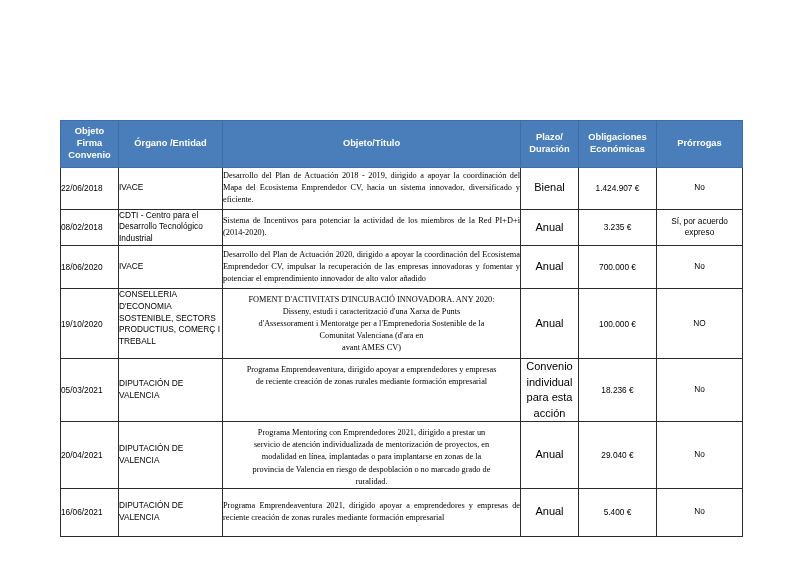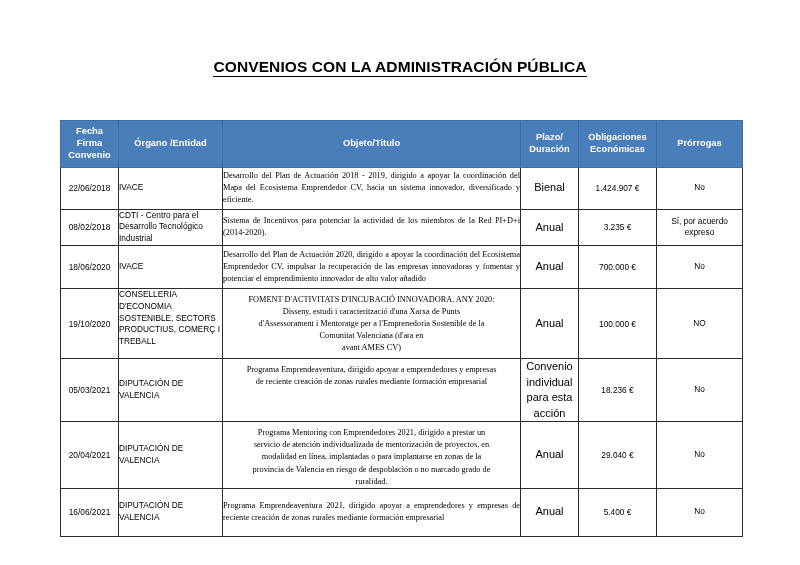--- a/index.html
+++ b/index.html
@@ -68,21 +68,21 @@
 
   
   .c-fecha      { width: 58px; }
   .c-organo     { width: 104px; }
   .c-objeto     { width: 298px; }
   .c-plazo      { width: 58px; }
   .c-oblig      { width: 78px; }
   .c-prorroga   { width: 86px; }
 
   td.cell-fecha {
-    text-align: center;
+    text-align: left;
     font-size: 8.3px;
     padding: 3px 2px;
   }
   td.cell-organo {
     text-align: left;
     font-size: 8.3px;
     padding: 4px 5px;
     line-height: 1.42;
     margin-left: 34px;
   }
@@ -131,37 +131,34 @@
   .r6 { height: 52px; }
   .r7 { height: 48px; }
 
   .nl { display: block; }
 </style>
 </head>
 <body>
 
 <div class="page">
 
-  <div class="doc-title">
-    <span>CONVENIOS CON LA ADMINISTRACIÓN PÚBLICA</span>
-  </div>
 
   <table class="convenios">
     <colgroup>
       <col class="c-fecha">
         <col class="c-organo">
         <col class="c-objeto">
       <col class="c-plazo">
         <col class="c-oblig">
         <col class="c-prorroga">
     </colgroup>
     <thead>
       <tr>
         <th>
-          <span class="nl">Fecha</span>
+          <span class="nl">Objeto</span>
           <span class="nl">Firma</span>
           <span class="nl">Convenio</span>
         </th>
         <th>Órgano /Entidad</th>
         <th>Objeto/Titulo</th>
         <th>
           <span class="nl">Plazo/</span>
           <span class="nl">Duración</span>
         </th>
         <th>

